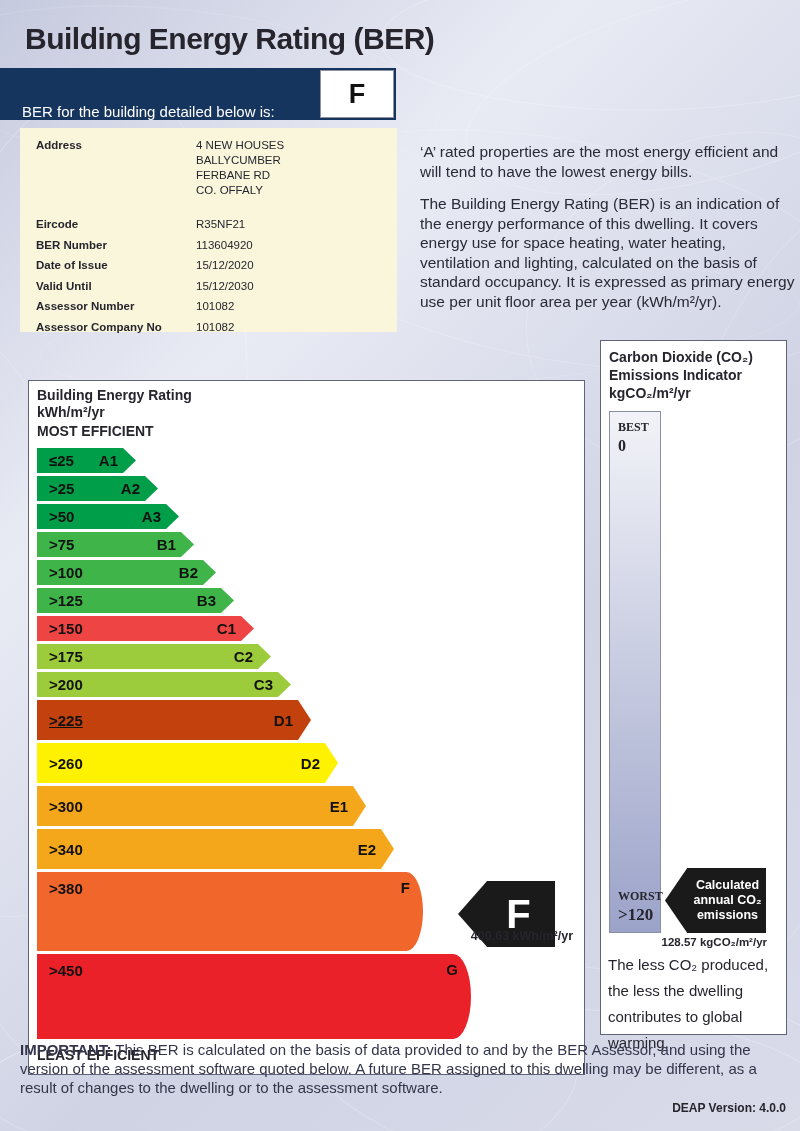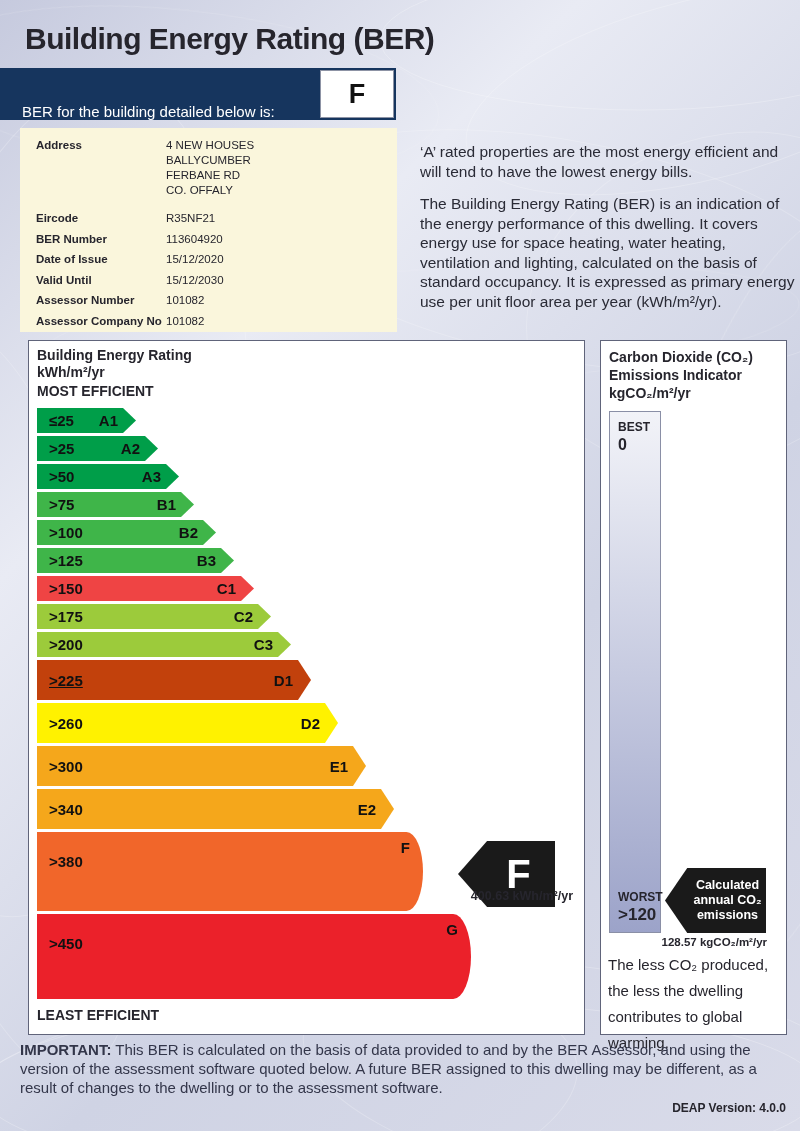--- a/index.html
+++ b/index.html
@@ -23,46 +23,46 @@
   .rating-box {
     position:absolute; right:2px; top:2px; width:74px; height:48px;
     background:#ffffff; border:1px solid #8d93a5; display:flex; align-items:center; justify-content:center;
     font-size:27px; font-weight:bold; color:#111;
   }
 
   .address-card {
     position:absolute; left:20px; top:128px; width:377px; height:204px;
     padding:10px 0 0 16px; font-size:11.5px; line-height:15px;
   }
-  .card-row { display:flex; }
+  .card-row { display:flex;gap:30px; }
   .card-row .lbl { width:130px; font-weight:bold; flex:none; }
   .addr-lines span { display:block; }
-  .details { margin-top:13px; }
+  .details { margin-top:19px; }
   .details .card-row { height:20.5px; align-items:flex-start; }
 
   .intro { position:absolute; left:420px; top:142px; width:375px; font-size:15.5px; line-height:19.5px; color:#2a2b36; }
   .intro p + p { margin-top:13px; }
 
   .panel { position:absolute; top:340px; background:#ffffff; border:1px solid #60647a; }
-  .panel-left { left:28px; width:557px; height:695px; }
+  .panel-left { left:28px; width:557px; height:695px;margin-top:40px; }
   .panel-right { left:600px; width:187px; height:695px; }
 
   .scale-head { position:absolute; left:8px; top:6px; font-size:14px; font-weight:bold; line-height:17px; }
   .scale-most { position:absolute; left:8px; top:42px; font-size:14px; font-weight:bold; }
   .scale-least { position:absolute; left:8px; top:666px; font-size:14px; font-weight:bold; }
 
   .bands { position:absolute; left:8px; top:67px; }
   .band {
     position:relative; margin-bottom:3px; display:flex; align-items:center;
     font-size:15px; font-weight:bold; color:#111;
   }
   .band .band-label { padding-left:12px; }
   .band .band-class { position:absolute; right:18px; }
   .band.tall { align-items:flex-start; }
-  .band.tall .band-label { padding-top:21px;text-align:center; }
+  .band.tall .band-label { padding-top:8px;text-align:center; }
   .band.tall .band-class { top:7px; right:13px; }
   .band.curved { border-top-right-radius:26px 62px; border-bottom-right-radius:26px 62px; }
 
   .f-arrow {
     position:absolute; left:429px; top:500px; width:97px; height:66px;
     clip-path:polygon(0 50%, 30% 0, 100% 0, 100% 100%, 30% 100%);
     display:flex; align-items:center; justify-content:center;
   }
   .f-arrow span { color:#fff; font-size:40px; font-weight:bold; padding-left:24px; }
   .f-value { position:absolute; left:340px; top:548px; width:204px; text-align:right; font-size:12.5px; font-weight:bold; }
@@ -238,21 +238,21 @@
     </div>
     <div class="f-value">400.63 kWh/m²/yr</div>
   </div>
 
   <div class="panel panel-right">
     <div class="co2-head">
       <div>Carbon Dioxide (CO₂)</div>
       <div>Emissions Indicator</div>
       <div>kgCO₂/m²/yr</div>
     </div>
-    <div class="co2-bar" style="background: linear-gradient(rgb(242, 243, 248), rgb(156, 163, 201));">
+    <div class="co2-bar" style="background: linear-gradient(rgb(242, 243, 248), rgb(156, 163, 201)); font-family: Liberation Serif, serif;">
       <span class="co2-best-label">BEST</span>
       <span class="co2-best-value">0</span>
       <div class="co2-worst">
         <span class="co2-worst-label">WORST</span>
         <span class="co2-worst-value">&gt;120</span>
       </div>
     </div>
     <div class="co2-arrow" style="background: rgb(26, 26, 26);">
       <span>Calculated</span>
       <span>annual CO₂</span>

